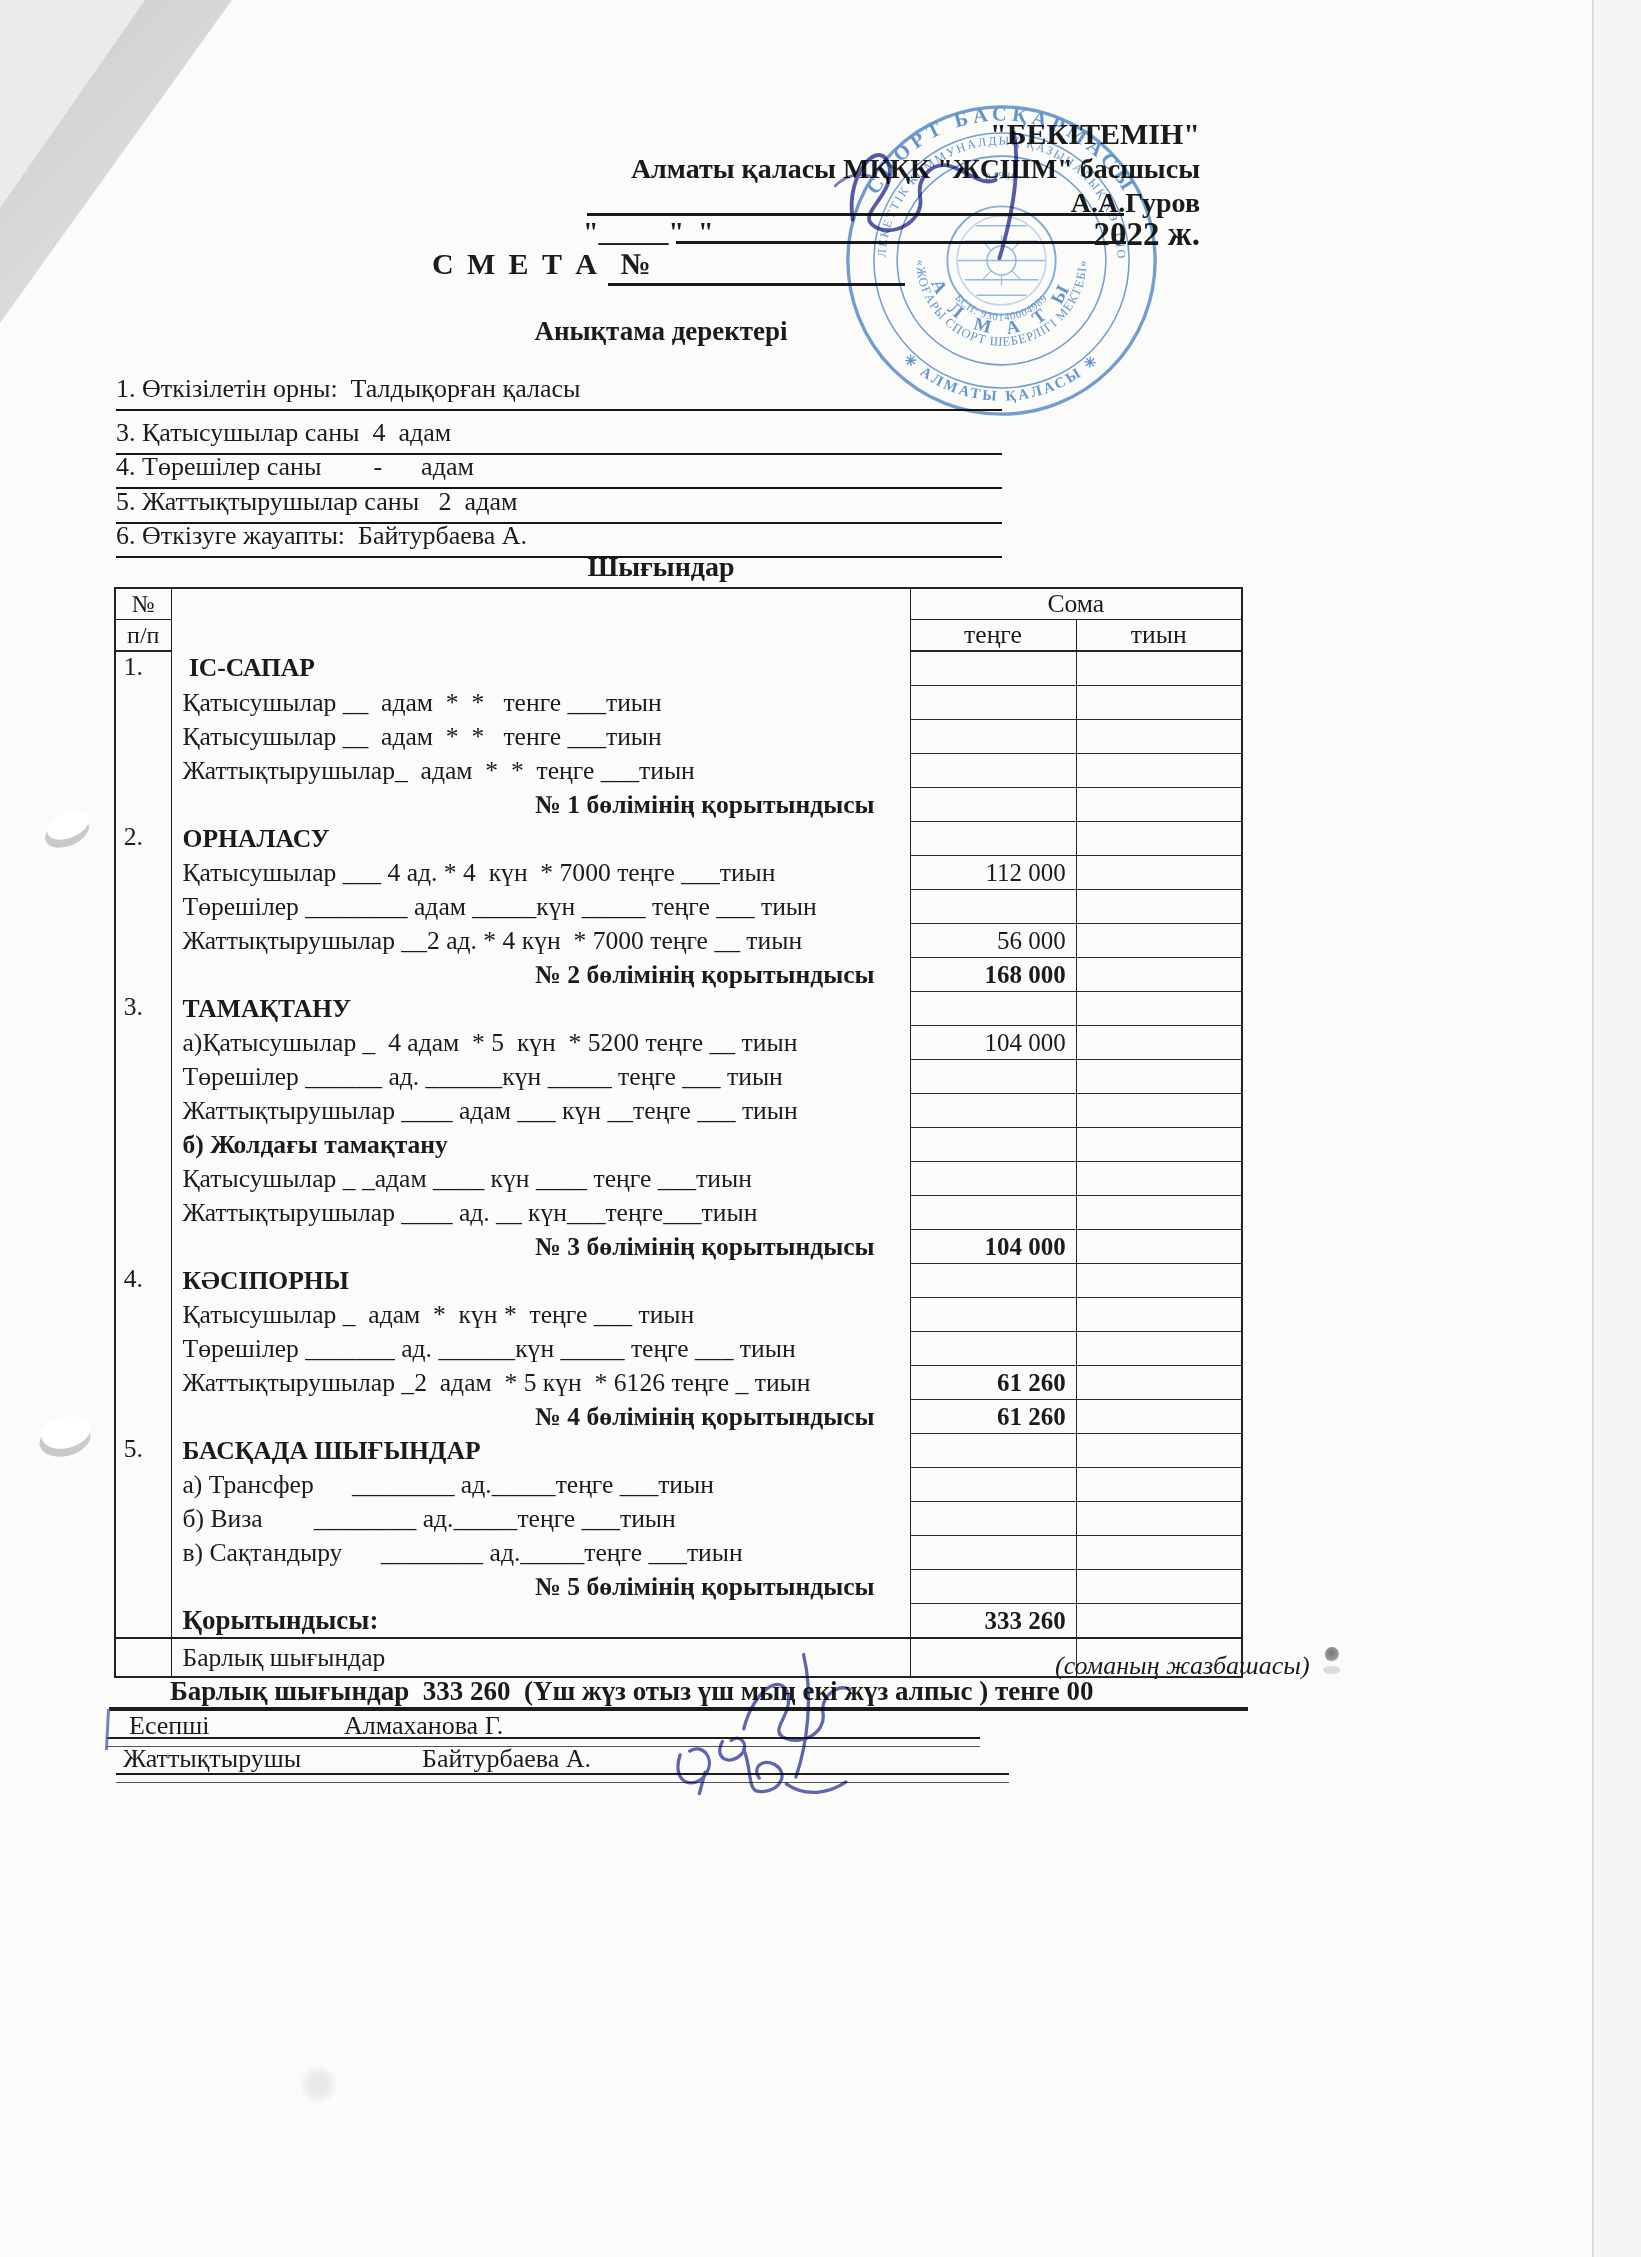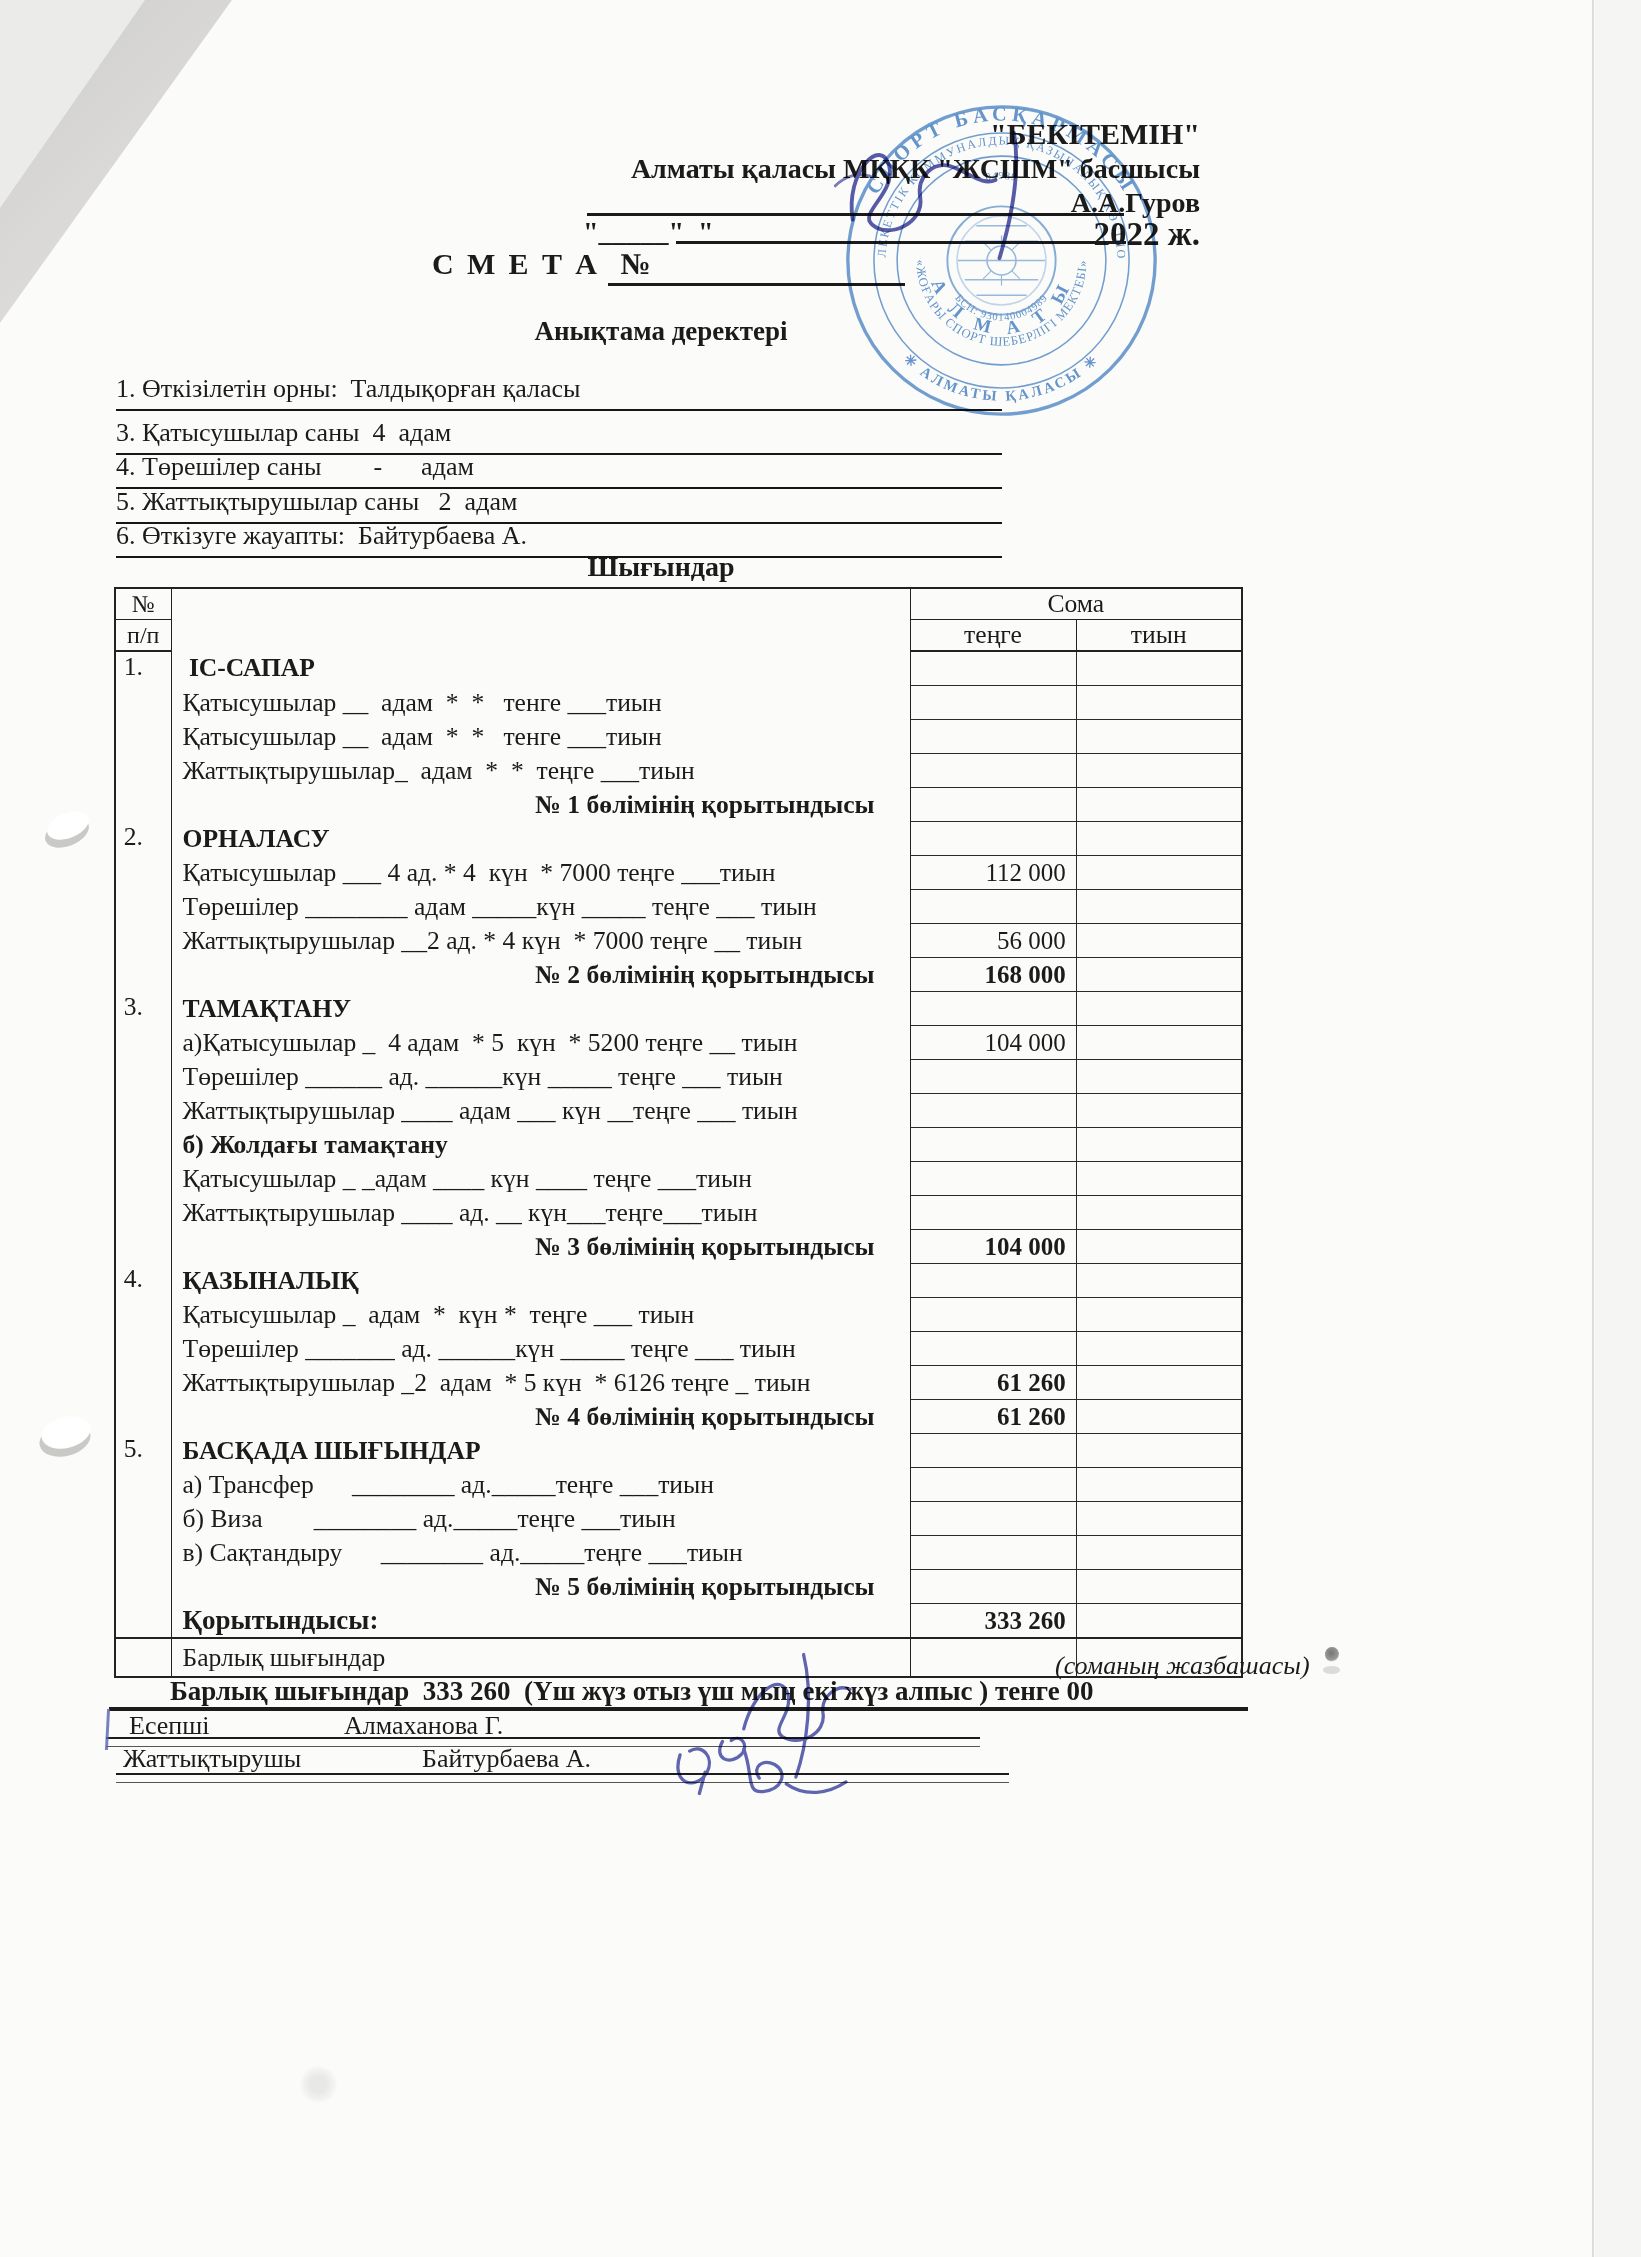--- a/index.html
+++ b/index.html
@@ -262,21 +262,21 @@
         </tr>
       <tr>
           <td class="num"></td>
           <td class="desc sum">№ 3 бөлімінің қорытындысы</td>
           <td class="amt vb">104 000</td>
           <td class="amt"></td>
         </tr>
 
       <tr>
           <td class="num">4.</td>
-          <td class="desc t">ҚАЗЫНАЛЫҚ</td>
+          <td class="desc t">КӘСІПОРНЫ</td>
           <td class="amt"></td>
           <td class="amt"></td>
         </tr>
       <tr>
           <td class="num"></td>
           <td class="desc">Қатысушылар _  адам  *  күн *  теңге ___ тиын</td>
           <td class="amt"></td>
           <td class="amt"></td>
         </tr>
       <tr>

